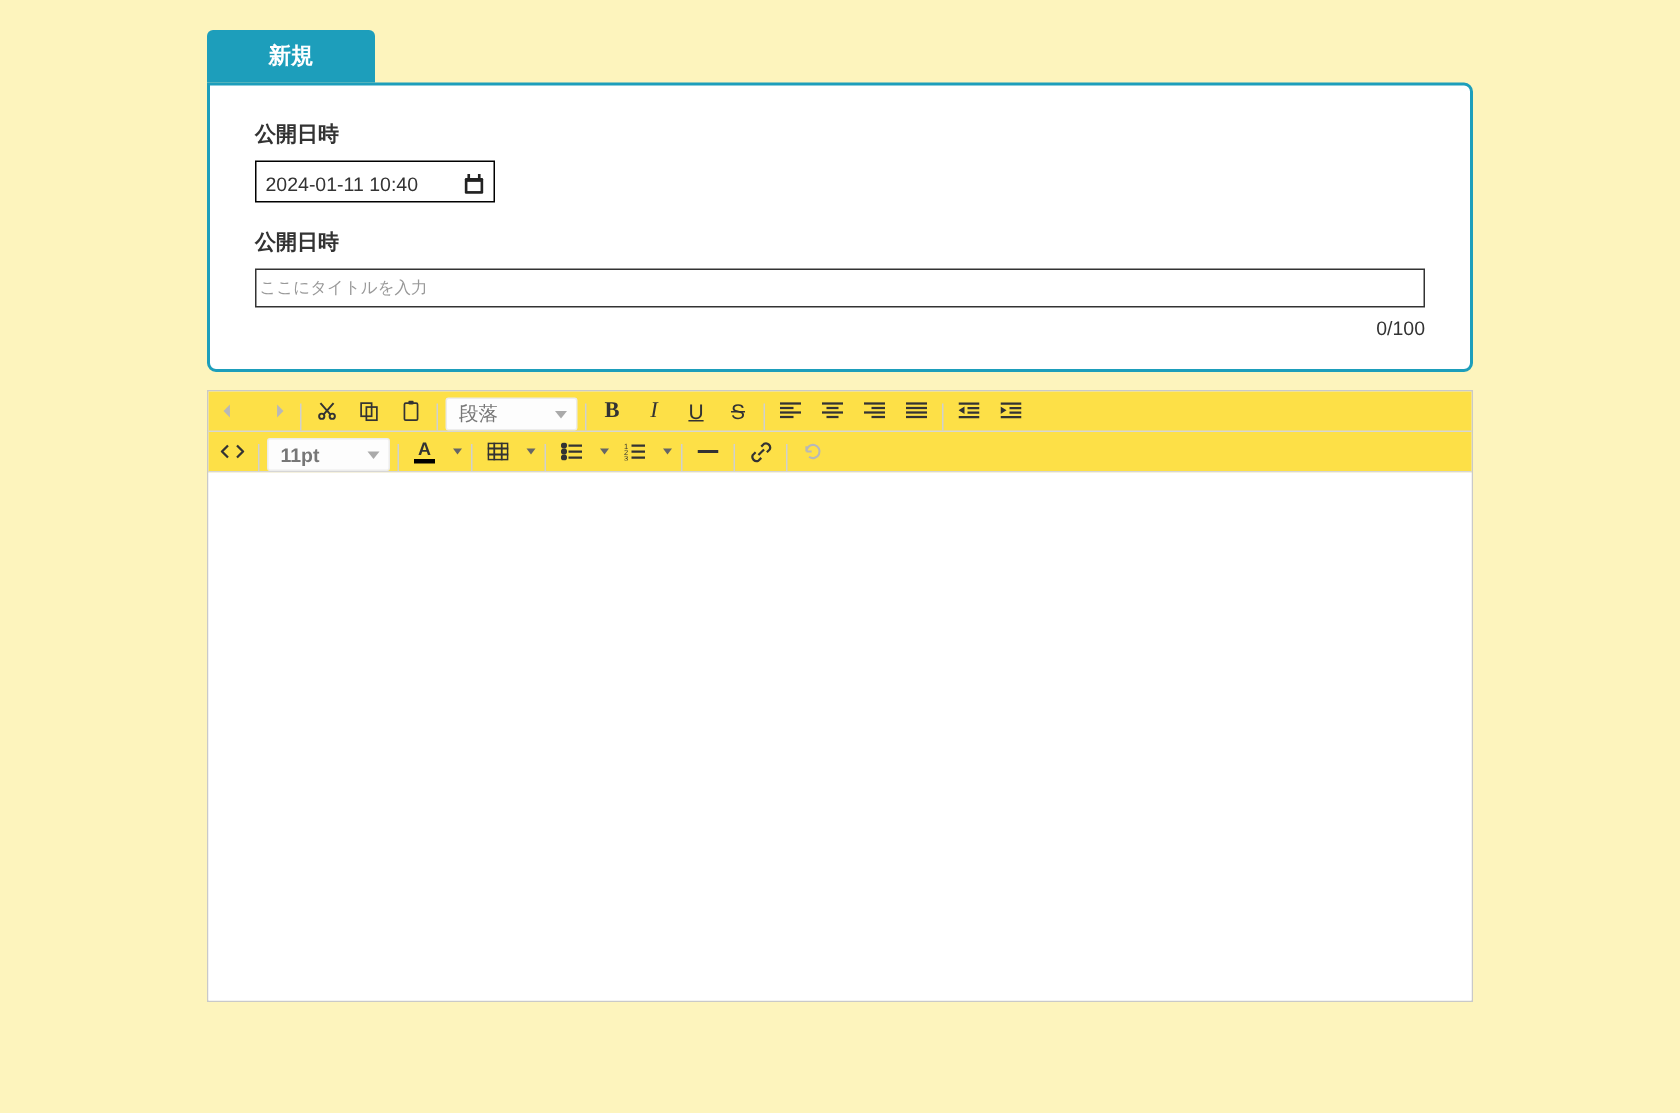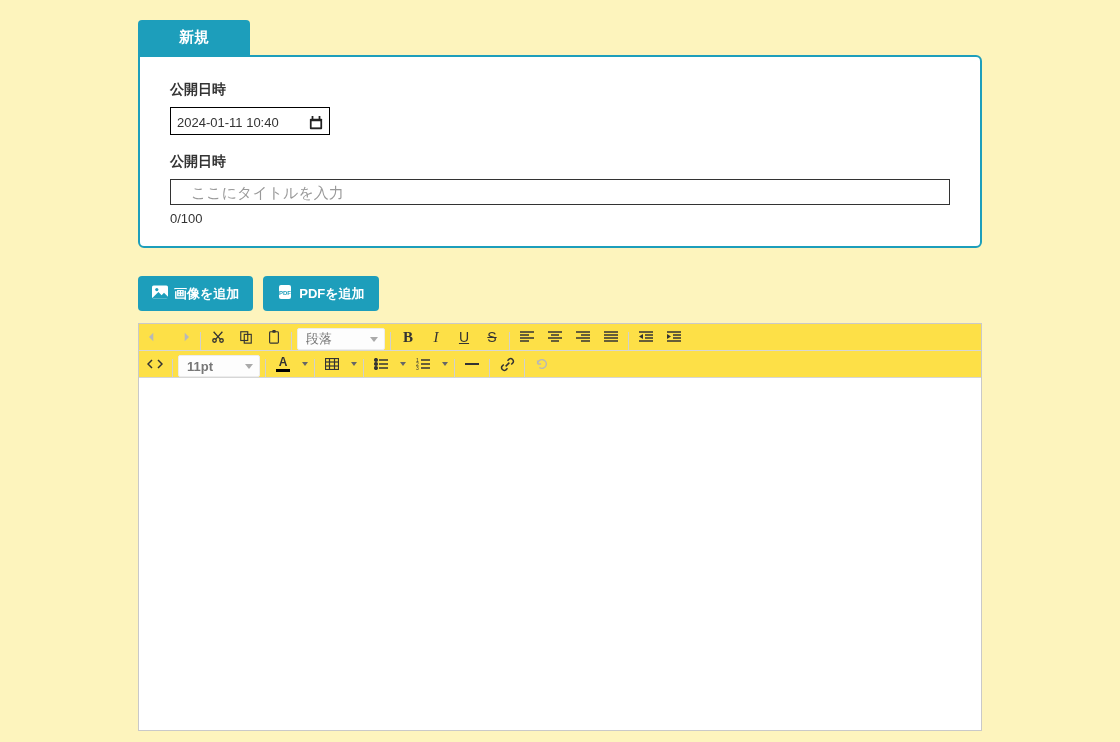--- a/index.html
+++ b/index.html
@@ -46,28 +46,28 @@
     padding: 4px 6px;
     height: 28px;
     cursor: pointer;
     margin-bottom: 18px;
   }
   .datetime-text { font-size: 13px; }
   .calendar-icon svg { display:block; }
   .title-input {
     width: 100%;
     border: 1px solid #333;
-    padding: 4px 20px;
-    font-size: 15px;
+    padding: 4px 2px;
+    font-size: 11px;
     height: 26px;
     color: #333;
   }
   .title-input::placeholder { color: #999; }
   .char-count {
-    text-align: left;
+    text-align: right;
     font-size: 13px;
     color: #333;
     margin-top: 6px;
   }
   .button-row {
     margin-top: 28px;
     display: flex;
     gap: 10px;
   }
   .action-btn {
@@ -173,41 +173,20 @@
             <rect x="11" y="0" width="2" height="4" fill="#222"></rect>
           </svg>
       </span>
     </div>
 
     <div class="field-label">公開日時</div>
     <input class="title-input" type="text" placeholder="ここにタイトルを入力" style="">
     <div class="char-count">0/100</div>
   </div>
 
-  <div class="button-row">
-    <button class="action-btn">
-      <span>
-        <svg width="16" height="14" viewBox="0 0 20 16">
-            <rect width="20" height="16" rx="2" fill="#fff"></rect>
-            <circle cx="6" cy="5" r="2" fill="#1d9ebb"></circle>
-            <path d="M2 14 L8 8 L12 12 L15 9 L20 14 L20 16 L0 16 Z" fill="#1d9ebb"></path>
-          </svg>
-      </span>
-      <span>画像を追加</span>
-    </button>
-    <button class="action-btn">
-      <span>
-        <svg width="16" height="16" viewBox="0 0 16 16">
-            <rect x="2" y="1" width="12" height="14" rx="2" fill="#fff"></rect>
-            <text x="8" y="11" text-anchor="middle" font-size="6" font-weight="bold" fill="#1d9ebb">PDF</text>
-          </svg>
-      </span>
-      <span>PDFを追加</span>
-    </button>
-  </div>
 
   <div class="editor">
 
     <div class="toolbar-row">
       <span class="tb-btn disabled">
         <svg width="14" height="12" viewBox="0 0 16 14">
             <path d="M6 2 L1 7 L6 12 Z" fill="currentColor"></path>
           </svg>
       </span>
       <span class="tb-btn disabled">

